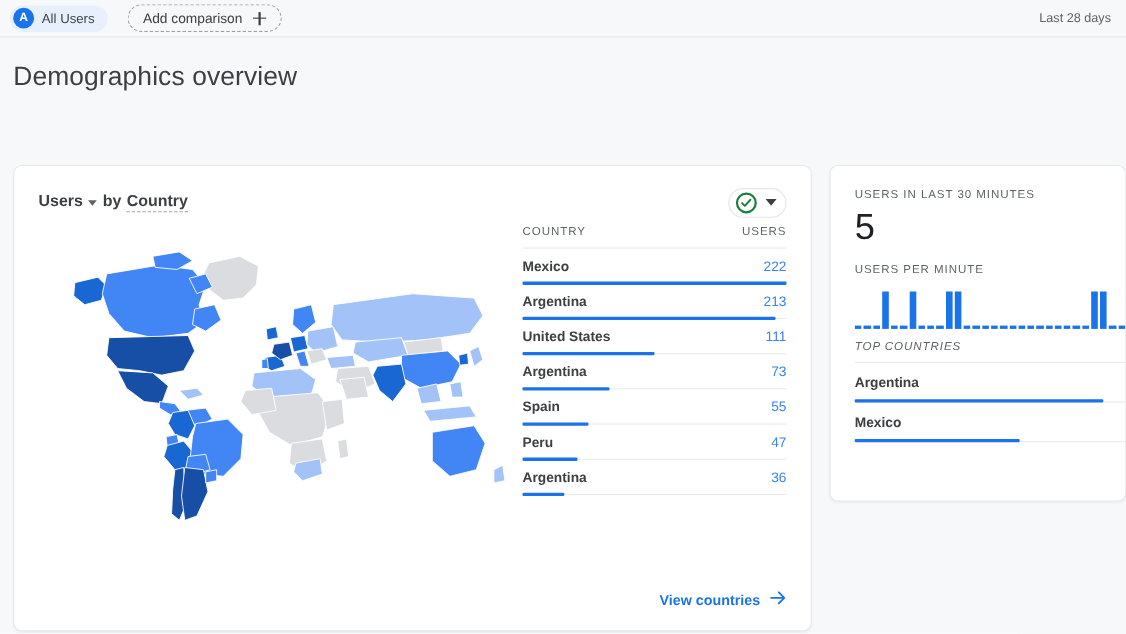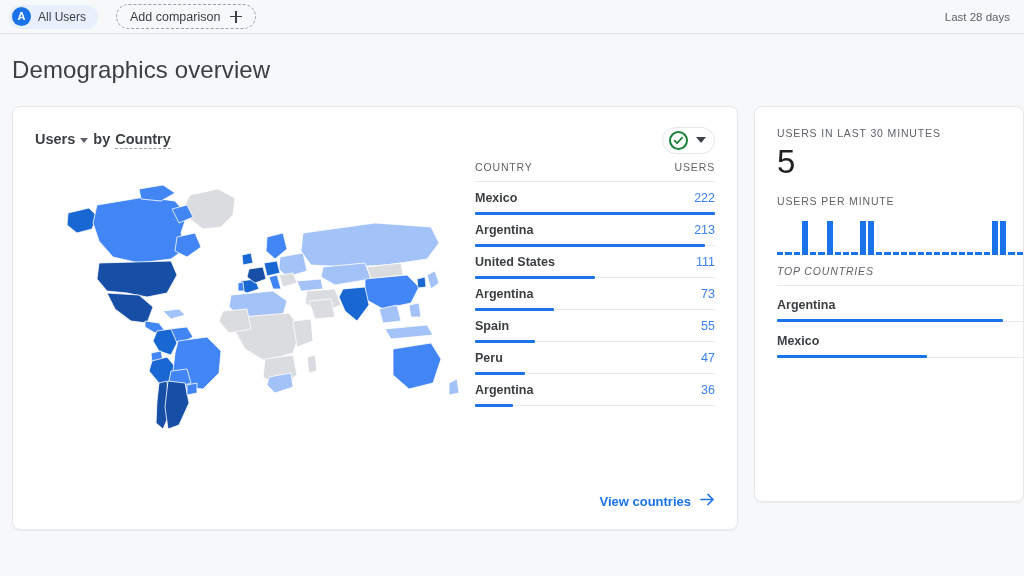--- a/index.html
+++ b/index.html
@@ -119,31 +119,32 @@
     padding: 22px 0 0 12px;
     align-items: stretch;
   }
 
   .card {
     background: #fff;
     border: 1px solid #e6e8eb;
     border-radius: 8px;
     box-shadow: 0 1px 2px rgba(60,64,67,0.06);
     position: relative;
+    margin-top: 44px;
   }
 
   .card-map {
     width: 740px;
     height: 424px;
     padding: 20px 22px 0 22px;
   }
 
   .card-rt {
     width: 270px;
-    height: 396px;
+    height: 306px;
     padding: 20px 0 0 22px;
     flex: 0 0 270px;
   }
 
   
   .map-head {
     display: flex;
     align-items: center;
     justify-content: space-between;
     height: 26px;

